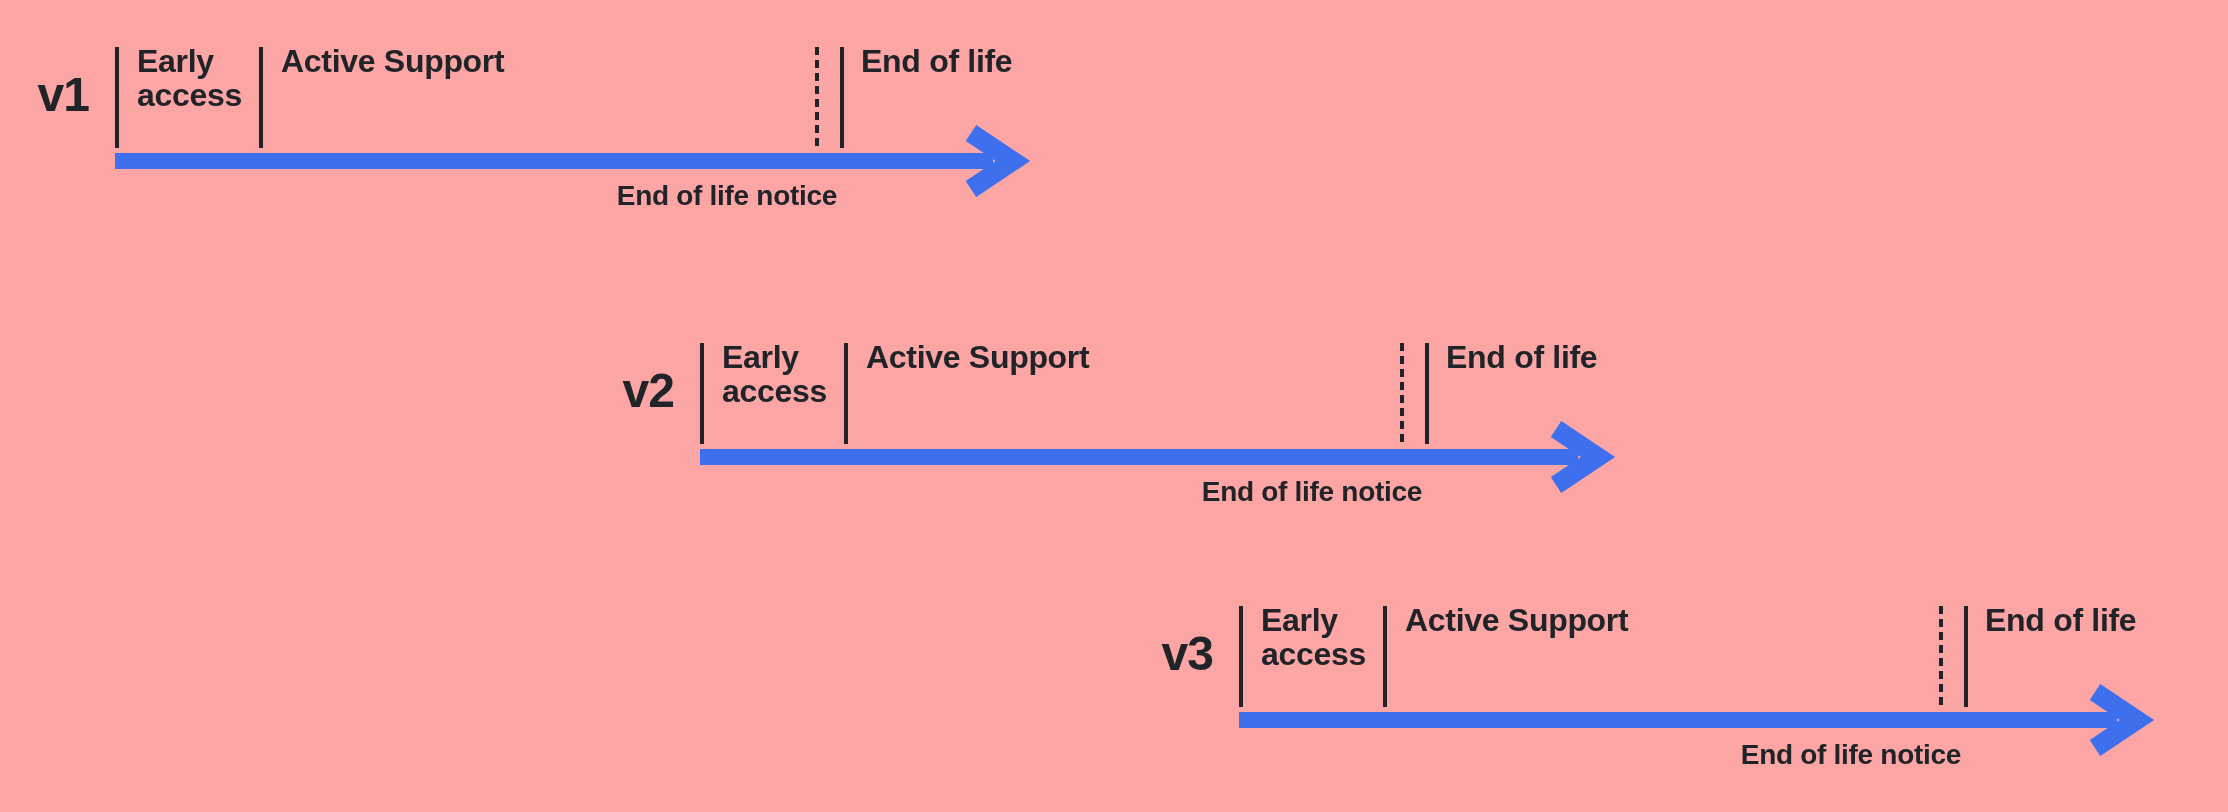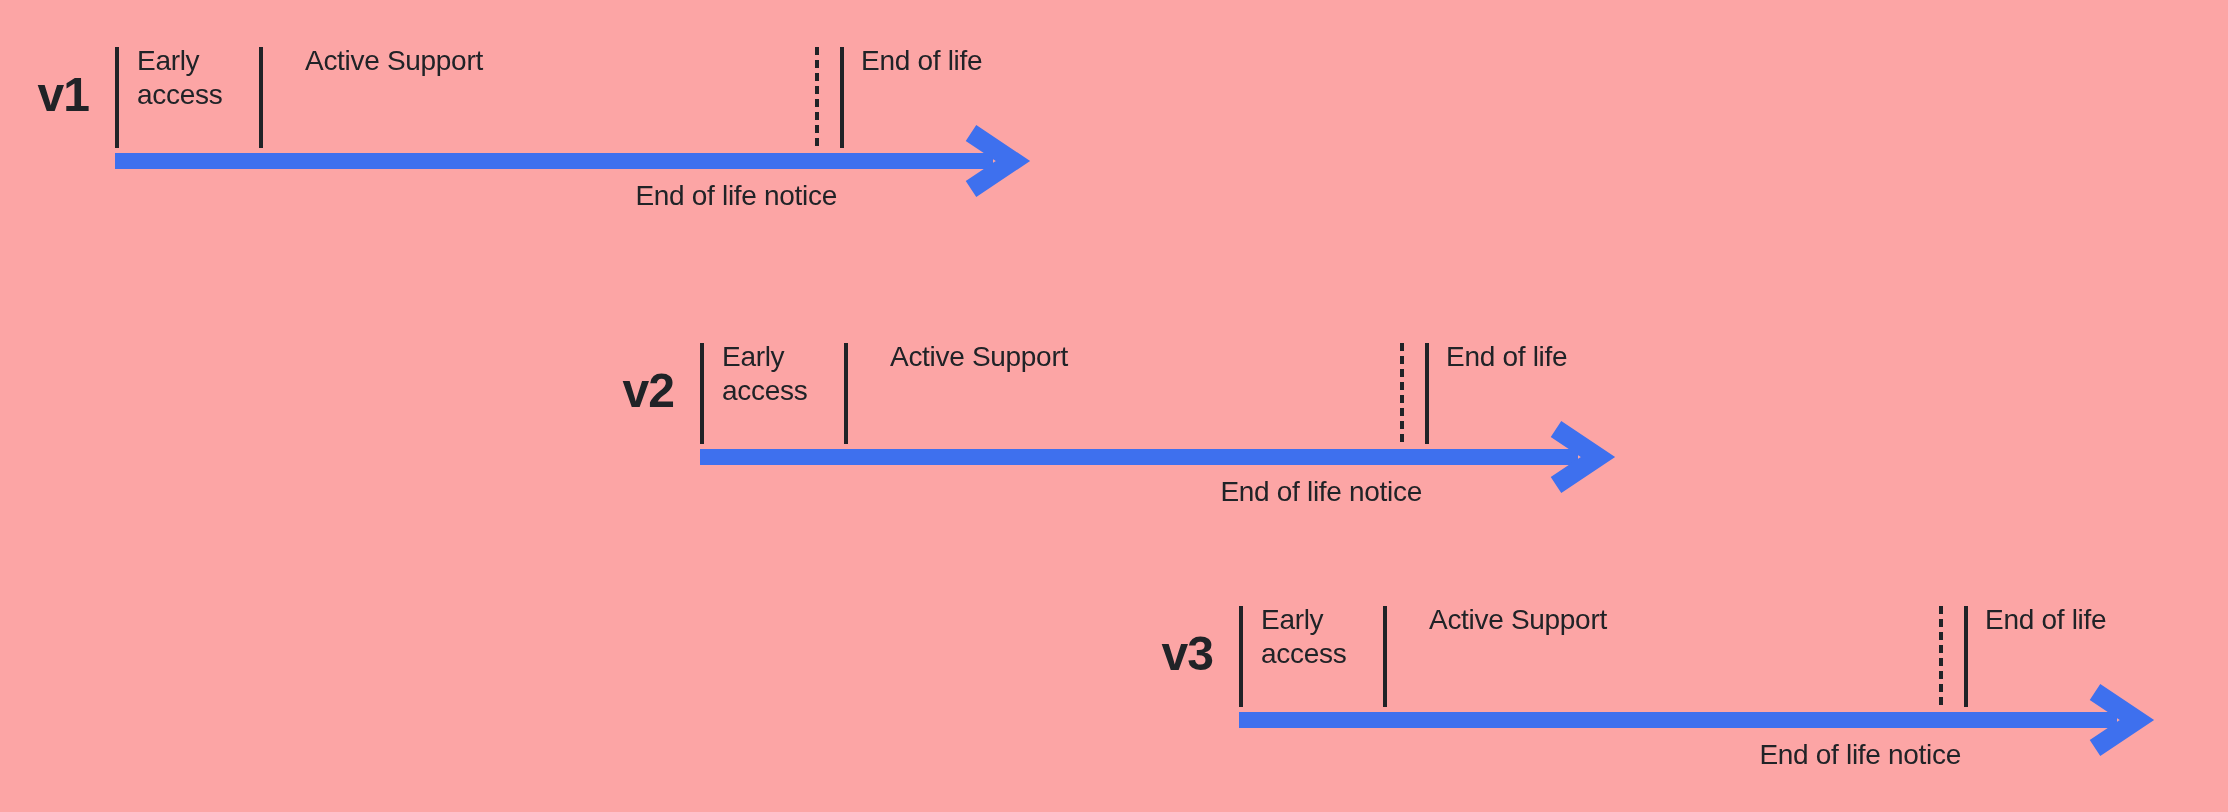--- a/index.html
+++ b/index.html
@@ -52,49 +52,49 @@
     left: 798px;
     background: repeating-linear-gradient(
       to bottom,
       var(--ink) 0 8px,
       transparent 8px 13px
     );
   }
   .phase-label {
     position: absolute;
     top: -3px;
-    font-size: 28px;
+    font-size: 32px;
     line-height: 34px;
-    font-weight: 400;
+    font-weight: 700;
     color: var(--ink);
     white-space: nowrap;
     letter-spacing: -0.3px;
   }
   .phase-label.early  { left: 120px; width: 122px; white-space: normal; }
-  .phase-label.active { left: 264px; margin-left: 24px; }
+  .phase-label.active { left: 264px; }
   .phase-label.eol    { left: 844px; }
 
   .arrow-svg {
     position: absolute;
     left: 98px;
     top: 74px;
     width: 920px;
     height: 80px;
     color: var(--arrow);
     display: block;
   }
   .notice {
     position: absolute;
     left: 98px;
     top: 132px;
     width: 722px;
     text-align: right;
     font-size: 28px;
     line-height: 34px;
-    font-weight: 400;
+    font-weight: 700;
     color: var(--ink);
     letter-spacing: -0.3px;
   }
 </style>
 </head>
 <body>
 
 <div class="canvas">
 
   <div class="row r1">

